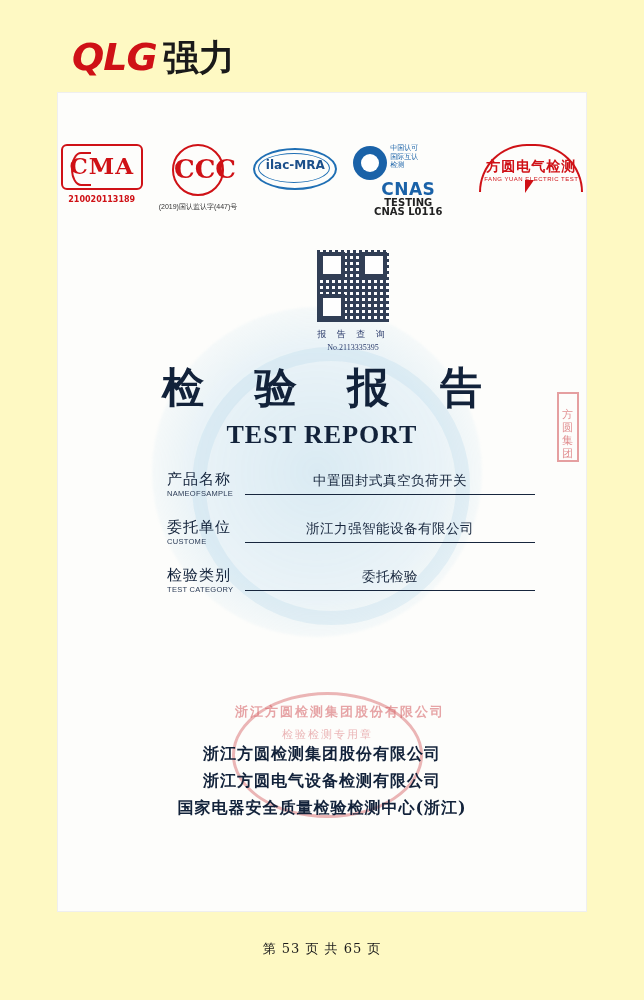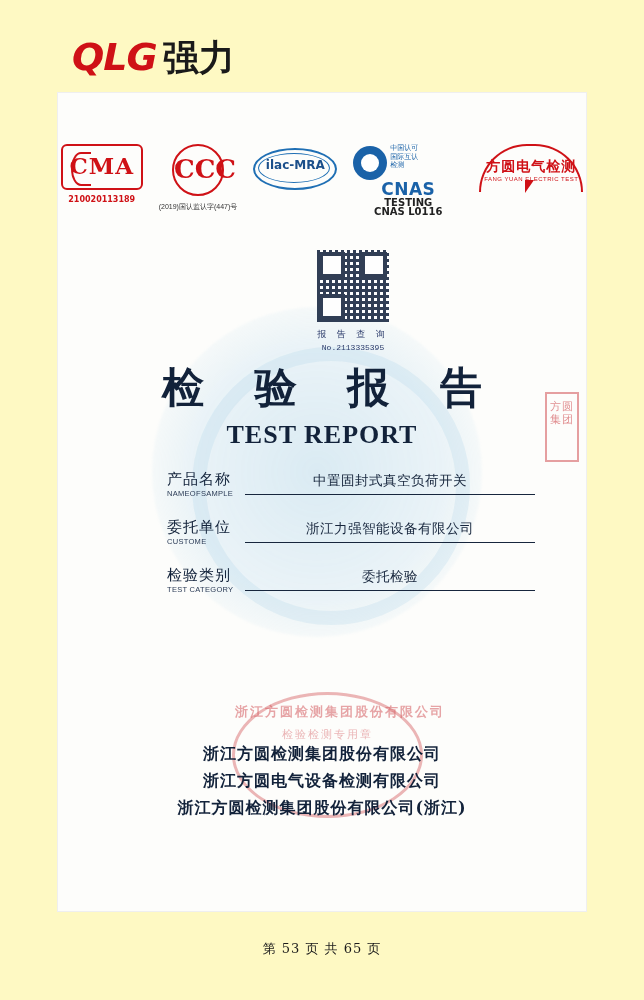--- a/index.html
+++ b/index.html
@@ -298,21 +298,21 @@
     border: 4px solid #1b2a44;
     background: #fff;
   }
   .qr-label {
     margin-top: 6px;
     font-size: 9px;
     color: #2a3a6a;
     letter-spacing: 4px;
   }
   .qr-no {
-    font-family: Liberation Mono, monospace;
+    font-family: Liberation Serif, serif;
     font-size: 8px;
     color: #2a3a6a;
     margin-top: 2px;
   }
 
   
   .title-cn {
     position: absolute;
     left: 0; top: 268px;
     width: 530px;
@@ -421,28 +421,28 @@
     font-size: 11px;
     letter-spacing: 2px;
     color: rgba(198,38,44,0.45);
     white-space: nowrap;
   }
   
   .side-stamp {
     position: absolute;
     right: 8px;
     top: 300px;
-    width: 34px;
+    width: 22px;
     height: 70px;
     border: 2px solid rgba(198,38,44,0.55);
     color: rgba(198,38,44,0.65);
     font-size: 11px;
     line-height: 13px;
     text-align: center;
-    padding-top: 6px;
+    padding-top: 14px;
     box-sizing: border-box;
     letter-spacing: 1px;
     opacity: 0.8;
   }
 
   
   .orgs {
     position: absolute;
     left: 0;
     top: 648px;
@@ -573,20 +573,20 @@
     </div>
 
     <div class="seal">
       <div class="seal-text">浙江方圆检测集团股份有限公司</div>
       <div class="seal-text2">检验检测专用章</div>
     </div>
 
     <div class="orgs">
       <div class="org-line">浙江方圆检测集团股份有限公司</div>
       <div class="org-line">浙江方圆电气设备检测有限公司</div>
-      <div class="org-line">浙江方圆检测集团股份有限公司(浙江)</div>
+      <div class="org-line">国家电器安全质量检验检测中心(浙江)</div>
     </div>
 
   </div>
 
   <div class="page-footer">第 53 页 共 65 页</div>
 
 </div>
 
 </body></html>

